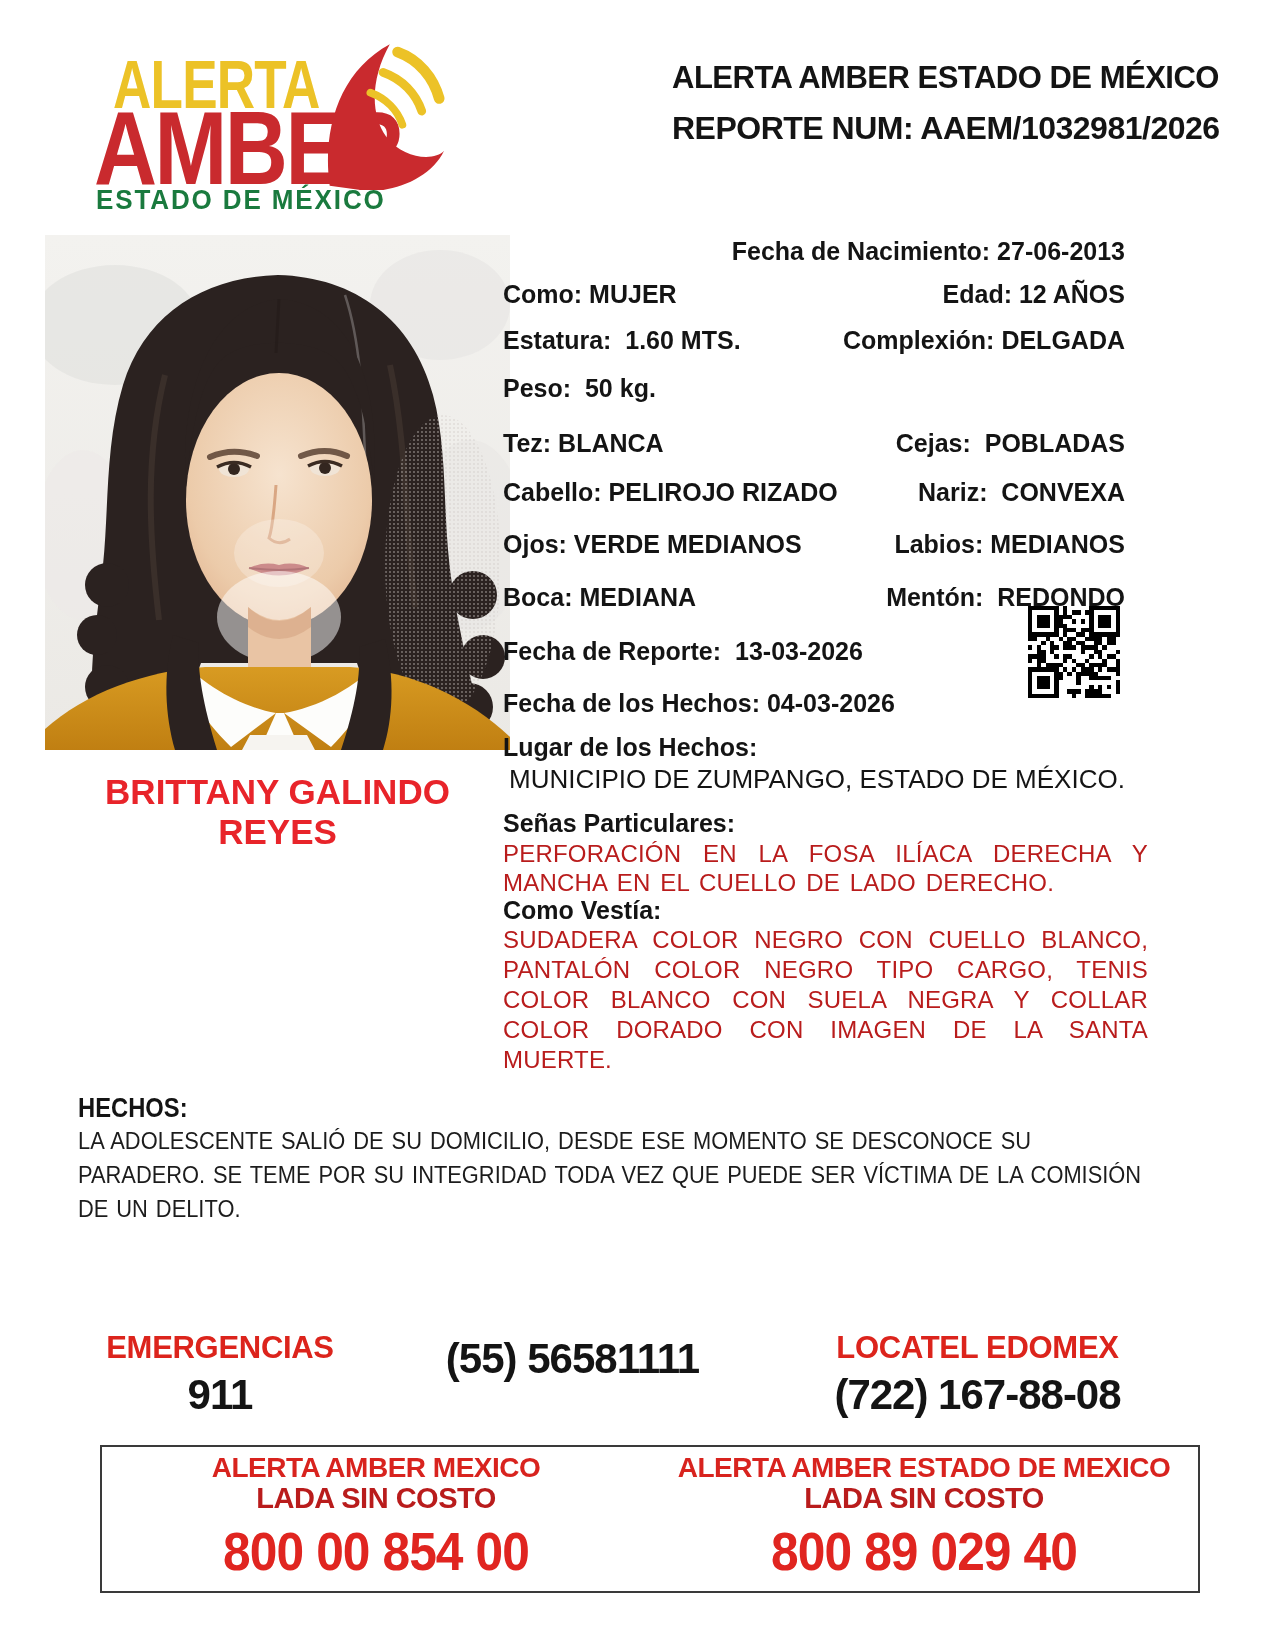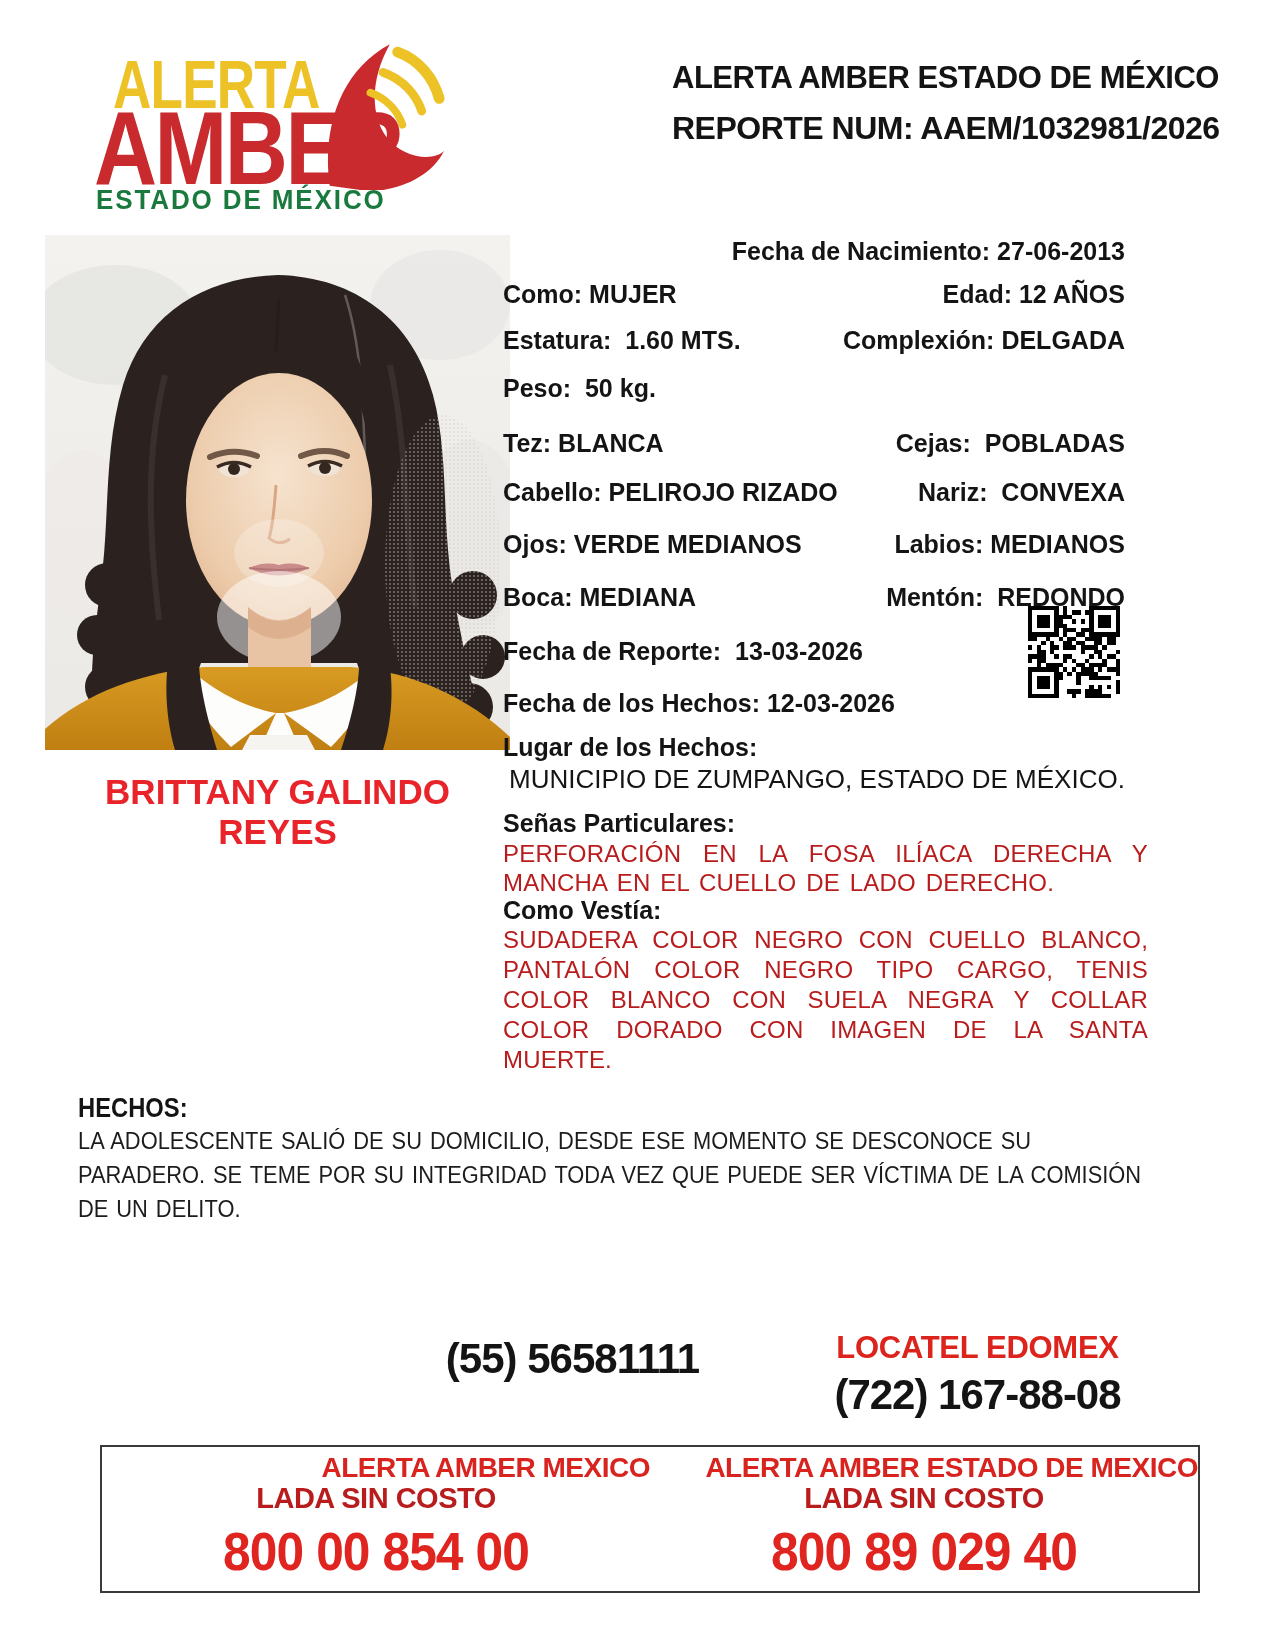--- a/index.html
+++ b/index.html
@@ -75,21 +75,21 @@
   .em { position:absolute; top:1330px; text-align:center; }
   .em-label { color:#DC241C; font-weight:bold; font-size:31px; letter-spacing:-.3px; }
   .em-num   { color:#141414; font-weight:bold; font-size:42px; letter-spacing:-1px; margin-top:5px; }
 
   
   .fbox {
     position:absolute; left:100px; top:1445px; width:1100px; height:148px;
     border:2px solid #3a3a3a; box-sizing:border-box; display:flex; background:#fff;
   }
   .fhalf { flex:1; text-align:center; padding-top:5px; }
-  .ftitle { color:#D8231E; font-size:28px; font-weight:bold; letter-spacing:-.5px; white-space:nowrap;text-align:right; }
+  .ftitle { color:#D8231E; font-size:28px; font-weight:bold; letter-spacing:-.5px; white-space:nowrap; }
   .fsub   { color:#b91c1c; font-size:29px; font-weight:bold; letter-spacing:-.5px; margin-top:-2px; }
   .fnum   { color:#E02520; font-size:54px; font-weight:bold; letter-spacing:-1px; margin-top:5px;
             transform:scaleX(.92); transform-origin:center top; }
 </style>
 </head>
 <body>
 
 <div class="page">
 
   <div>
@@ -209,21 +209,21 @@
   </div>
   <div class="drow" style="top:531px">
     <div>Ojos: VERDE MEDIANOS</div>
     <div class="dr">Labios: MEDIANOS</div>
   </div>
   <div class="drow" style="top:584px">
     <div>Boca: MEDIANA</div>
     <div class="dr">Mentón:  REDONDO</div>
   </div>
   <div class="dline" style="top:638px">Fecha de Reporte:  13-03-2026</div>
-  <div class="dline" style="top:690px">Fecha de los Hechos: 12-03-2026</div>
+  <div class="dline" style="top:690px">Fecha de los Hechos: 04-03-2026</div>
   <div class="dline" style="top:734px">Lugar de los Hechos:</div>
   <div class="dline dreg" style="top:766px">MUNICIPIO DE ZUMPANGO, ESTADO DE MÉXICO.</div>
   <div class="dline" style="top:810px">Señas Particulares:</div>
   <div class="dpara" style="top:839px">PERFORACIÓN EN LA FOSA ILÍACA DERECHA Y MANCHA EN EL CUELLO DE LADO DERECHO.</div>
   <div class="dline" style="top:897px">Como Vestía:</div>
   <div class="dpara lh30" style="top:925px">SUDADERA COLOR NEGRO CON CUELLO BLANCO, PANTALÓN COLOR NEGRO TIPO CARGO, TENIS COLOR BLANCO CON SUELA NEGRA Y COLLAR COLOR DORADO CON IMAGEN DE LA SANTA MUERTE.</div>
 
   <div class="qr"><svg viewBox="0 0 21 21" width="92" height="92" shape-rendering="crispEdges" fill="#000">
         <rect x="8" y="0" width="1" height="1"></rect>
         <rect x="8" y="1" width="1" height="1"></rect>
@@ -370,20 +370,24 @@
         <rect fill="#fff" x="15" y="1" width="5" height="5"></rect>
         <rect x="16" y="2" width="3" height="3"></rect>
         <rect x="0" y="14" width="7" height="7"></rect>
         <rect fill="#fff" x="1" y="15" width="5" height="5"></rect>
         <rect x="2" y="16" width="3" height="3"></rect>
       </svg></div>
 
   <div class="hechos-label">HECHOS:</div>
   <div class="hechos-text">LA ADOLESCENTE SALIÓ DE SU DOMICILIO, DESDE ESE MOMENTO SE DESCONOCE SU PARADERO. SE TEME POR SU INTEGRIDAD TODA VEZ QUE PUEDE SER VÍCTIMA DE LA COMISIÓN DE UN DELITO.</div>
 
+  <div class="em" style="left:80px; width:280px">
+    <div class="em-label">EMERGENCIAS</div>
+    <div class="em-num">911</div>
+  </div>
   <div class="em" style="left:385px; width:375px">
     <div class="em-num">(55) 56581111</div>
   </div>
   <div class="em" style="left:775px; width:405px">
     <div class="em-label">LOCATEL EDOMEX</div>
     <div class="em-num">(722) 167-88-08</div>
   </div>
 
   <div class="fbox">
     <div class="fhalf">

